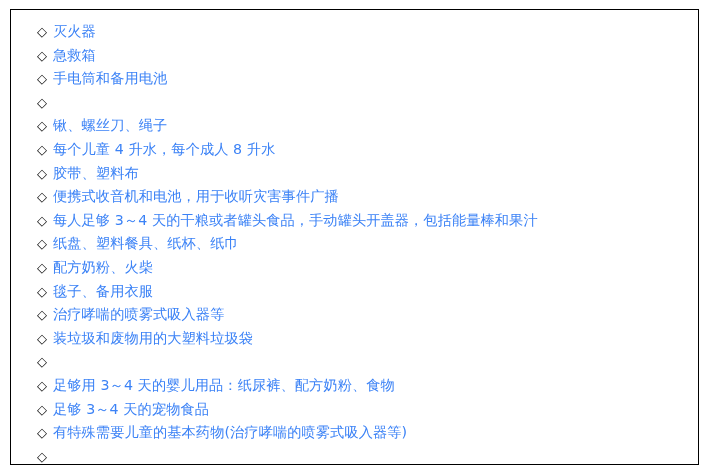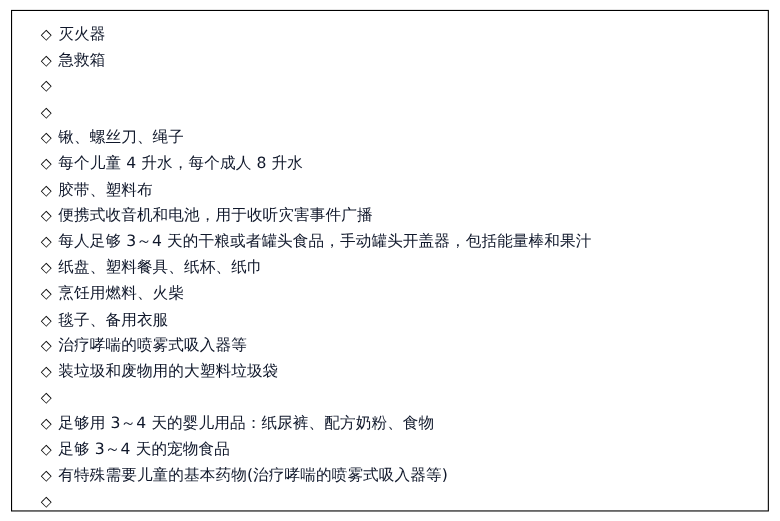--- a/index.html
+++ b/index.html
@@ -50,41 +50,42 @@
     line-height: 23.6px;
     margin-right: 6px;
     color: #000000;
     font-family: "DejaVu Sans", sans-serif;
   }
   .item-text {
     flex: 0 1 auto;
     font-size: 14.2px;
     line-height: 23.6px;
     letter-spacing: 0.1px;
-    color: #0f172a;
+    color: #3b82f6;
     font-family: "DejaVu Sans", "Liberation Sans", sans-serif;
     text-align: right;
   }
 </style>
 </head>
 <body>
 
 <div id="page">
   <div id="checklist-box">
     <ul class="checklist">
       <li class="checklist-item">
         <span class="bullet-diamond">◇</span>
         <span class="item-text">灭火器</span>
       </li>
       <li class="checklist-item">
         <span class="bullet-diamond">◇</span>
         <span class="item-text">急救箱</span>
       </li>
       <li class="checklist-item">
         <span class="bullet-diamond">◇</span>
+        <span class="item-text">手电筒和备用电池</span>
       </li>
       <li class="checklist-item">
         <span class="bullet-diamond">◇</span>
       </li>
       <li class="checklist-item">
         <span class="bullet-diamond">◇</span>
         <span class="item-text">锹、螺丝刀、绳子</span>
       </li>
       <li class="checklist-item">
         <span class="bullet-diamond">◇</span>
@@ -101,21 +102,21 @@
       <li class="checklist-item">
         <span class="bullet-diamond">◇</span>
         <span class="item-text">每人足够 3～4 天的干粮或者罐头食品，手动罐头开盖器，包括能量棒和果汁</span>
       </li>
       <li class="checklist-item">
         <span class="bullet-diamond">◇</span>
         <span class="item-text">纸盘、塑料餐具、纸杯、纸巾</span>
       </li>
       <li class="checklist-item">
         <span class="bullet-diamond">◇</span>
-        <span class="item-text">烹饪用燃料、火柴</span>
+        <span class="item-text">配方奶粉、火柴</span>
       </li>
       <li class="checklist-item">
         <span class="bullet-diamond">◇</span>
         <span class="item-text">毯子、备用衣服</span>
       </li>
       <li class="checklist-item">
         <span class="bullet-diamond">◇</span>
         <span class="item-text">治疗哮喘的喷雾式吸入器等</span>
       </li>
       <li class="checklist-item">

